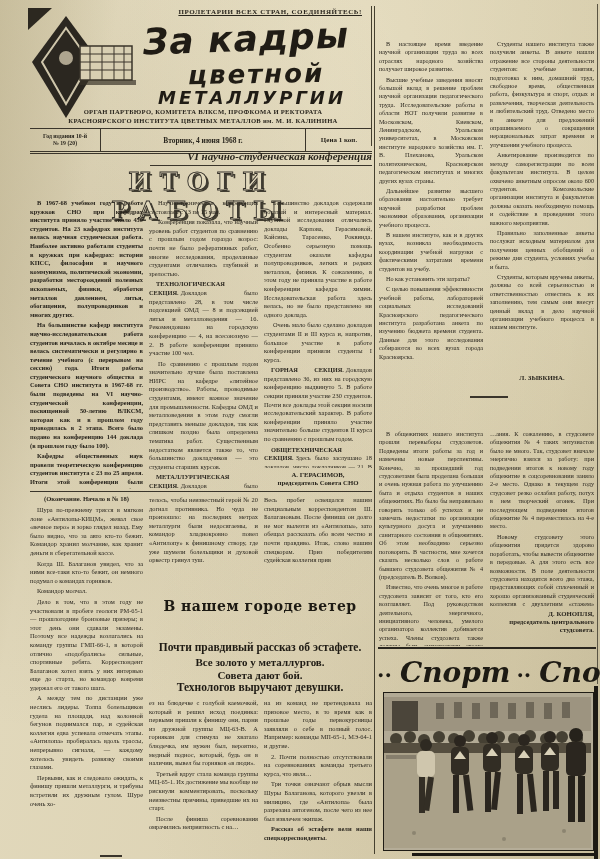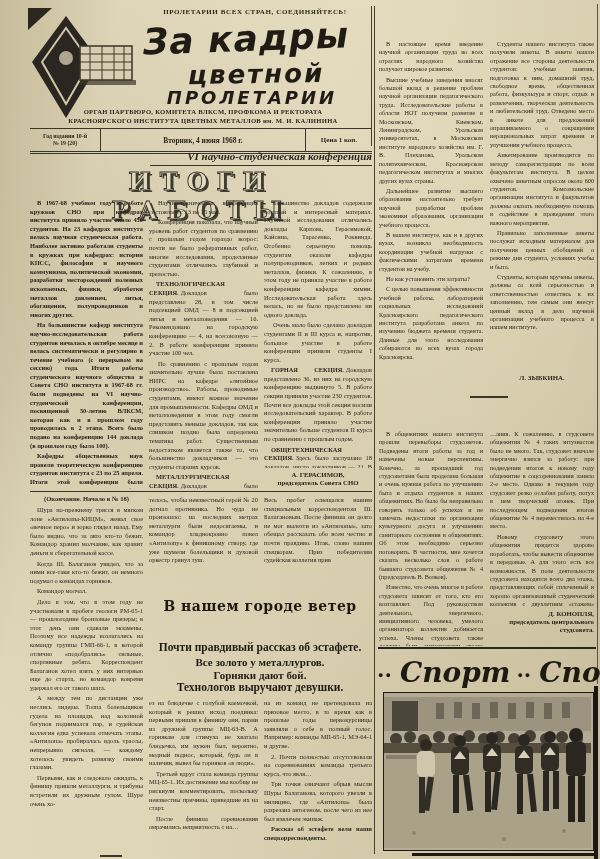--- a/index.html
+++ b/index.html
@@ -5,21 +5,21 @@
   html,body{margin:0;padding:0;background:#6f6a5e;}
   .page{position:relative;width:600px;height:859px;margin:0 auto;overflow:hidden;
     font-family:"Liberation Serif",serif;color:#2a261e;
     background:
       radial-gradient(ellipse at 12% 35%, rgba(110,92,52,.12), transparent 55%),
       radial-gradient(ellipse at 80% 85%, rgba(110,92,52,.10), transparent 50%),
       radial-gradient(ellipse at 55% 10%, rgba(255,250,230,.25), transparent 60%),
       linear-gradient(100deg,#cbc1a0 0%,#e1d8bb 16%,#ddd3b4 55%,#d9cfae 84%,#cdc3a2 100%);}
   .abs{position:absolute;}
   
-  .slogan{left:148px;top:8px;width:214px;text-align:center;font-weight:bold;font-size:7px;letter-spacing:.6px;}
+  .slogan{left:148px;top:8px;width:214px;text-align:right;font-weight:bold;font-size:7px;letter-spacing:.6px;text-decoration:underline;}
   .title1{left:118px;top:18px;width:256px;text-align:center;font-family:"DejaVu Sans",sans-serif;
     font-style:italic;font-weight:900;font-size:36px;letter-spacing:1px;transform:rotate(-2deg);color:#201c15;}
   .title2{left:150px;top:59px;width:212px;text-align:center;font-family:"DejaVu Sans",sans-serif;
     font-style:italic;font-weight:900;font-size:26px;letter-spacing:2px;transform:rotate(-1deg);color:#201c15;}
   .title3{left:132px;top:87px;width:240px;text-align:center;font-family:"DejaVu Sans",sans-serif;
     font-style:italic;font-weight:900;font-size:18px;letter-spacing:3px;color:#201c15;}
   .orgline{left:34px;width:338px;text-align:center;font-weight:bold;font-size:6.6px;letter-spacing:.3px;}
   .infobar{left:30px;top:128px;width:342px;height:22px;display:flex;align-items:stretch;
     border-top:1px solid #3a352b;border-bottom:3px double #3a352b;font-size:7px;}
   .infobar .cell{display:flex;flex-direction:column;justify-content:center;text-align:center;}
@@ -83,21 +83,21 @@
     <line x1="54" y1="64" x2="106" y2="64" stroke="#3a342a" stroke-width="1"></line>
     <line x1="64" y1="40" x2="64" y2="74" stroke="#3a342a" stroke-width="1"></line>
     <line x1="76" y1="40" x2="76" y2="74" stroke="#3a342a" stroke-width="1"></line>
     <line x1="88" y1="40" x2="88" y2="74" stroke="#3a342a" stroke-width="1"></line>
     <line x1="98" y1="40" x2="98" y2="74" stroke="#3a342a" stroke-width="1"></line>
     <rect x="54" y="74" width="56" height="5" fill="#3a342a" opacity=".7"></rect>
   </svg>
 
   <div class="abs title1">За кадры</div>
   <div class="abs title2">цветной</div>
-  <div class="abs title3">ПРОЛЕТАРИИ</div>
+  <div class="abs title3">МЕТАЛЛУРГИИ</div>
 
   <div class="abs orgline" style="top:108px">ОРГАН ПАРТБЮРО, КОМИТЕТА ВЛКСМ, ПРОФКОМА И РЕКТОРАТА</div>
   <div class="abs orgline" style="top:117px">КРАСНОЯРСКОГО ИНСТИТУТА ЦВЕТНЫХ МЕТАЛЛОВ им. М. И. КАЛИНИНА</div>
 
   <div class="abs infobar">
     <div class="cell c1">
       <span>Год издания 10-й</span>
       <span>№ 19 (20)</span>
     </div>
     <div class="cell c2">Вторник, 4 июня 1968 г.</div>
@@ -151,21 +151,21 @@
   <div class="abs bt" style="left:149px;top:496px;width:109px;height:100px">
     <p style="text-indent:0">телось, чтобы неизвестный герой № 20 догнал противника. Но чуда не произошло: на последних метрах металлурги были недосягаемы, и командор хладнокровно повел «Антилопу» к финишному створу, где уже шумели болельщики и духовой оркестр грянул туш.</p>
   </div>
   <div class="abs bt" style="left:264px;top:496px;width:108px;height:100px">
     <p style="text-indent:0">Весь пробег освещался нашим специальным корреспондентом Ш. Балагановым. После финиша он долго не мог вылезти из «Антилопы», зато обещал рассказать обо всем честно и почти правдиво. Итак, слово нашим спецкорам. Приз победителям судейская коллегия прив</p>
   </div>
 
   <div class="abs h-veter">В нашем городе ветер</div>
   <div class="abs sub" style="top:641px;font-size:11.5px">Почти правдивый рассказ об эстафете.</div>
   <div class="abs sub" style="top:656px;font-size:11px">Все золото у металлургов.</div>
-  <div class="abs sub" style="top:669px;font-size:11px">Горняки дают бой.</div>
+  <div class="abs sub" style="top:669px;font-size:11px">Совета дают бой.</div>
   <div class="abs sub" style="top:681px;font-size:11.5px">Технологов выручают девушки.</div>
 
   <div class="abs bt" style="left:149px;top:699px;width:109px;height:156px">
     <p style="text-indent:0">ез на блюдечке с голубой каемочкой, который и решил исход поединка: первыми пришли к финишу они, парни из дружной группы МЦ-63-В. А горнякам для стимула не хватало блюдечка, им нужен был, вероятно, медный поднос, который, будь он в наличии, вывел бы горняков «в люди».</p>
     <p>Третьей вдруг стала команда группы МЦ-65-1. Их достижение мы вообще не рискнули комментировать, поскольку неизвестны причины, приведшие их на старт.</p>
     <p>После финиша соревнования омрачились неприятность с на…</p>
   </div>
   <div class="abs bt" style="left:264px;top:699px;width:108px;height:156px">
     <p style="text-indent:0">на из команд не претендовала на призовое место, в то время как в прошлые годы первокурсницы заявляли о себе в полный голос. Например: команды МП-65-1, МЭ-64-1 и другие.</p>
     <p>2. Почти полностью отсутствовали на соревнованиях команды третьего курса, что явля…</p>

